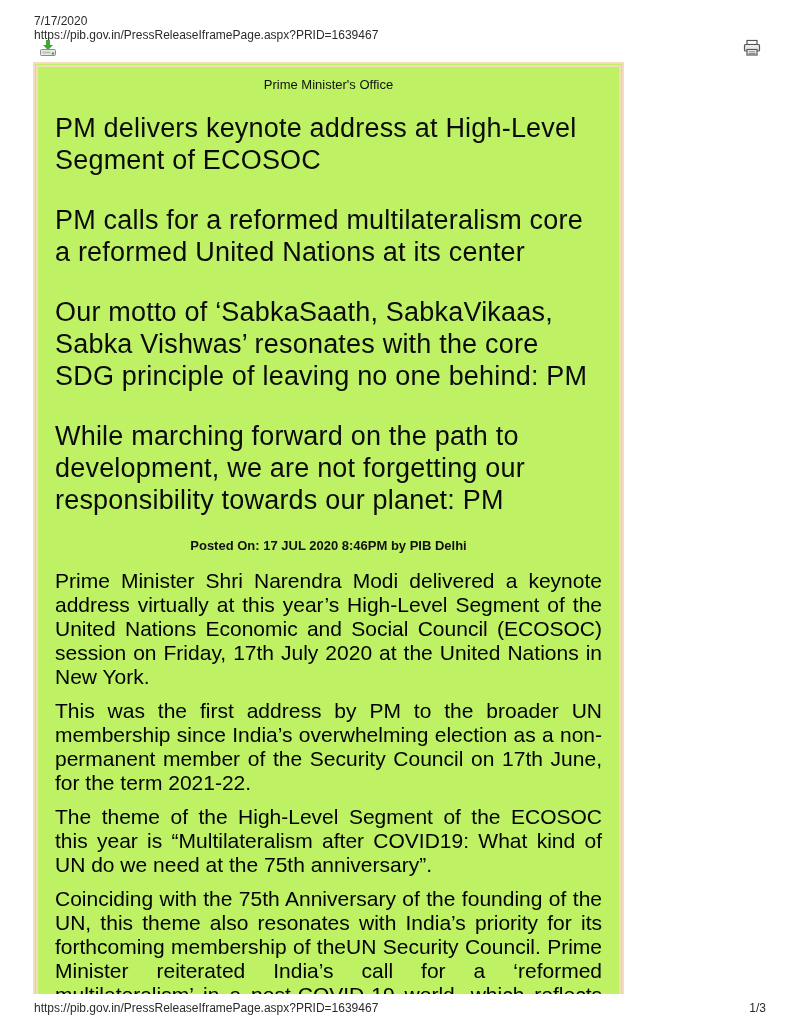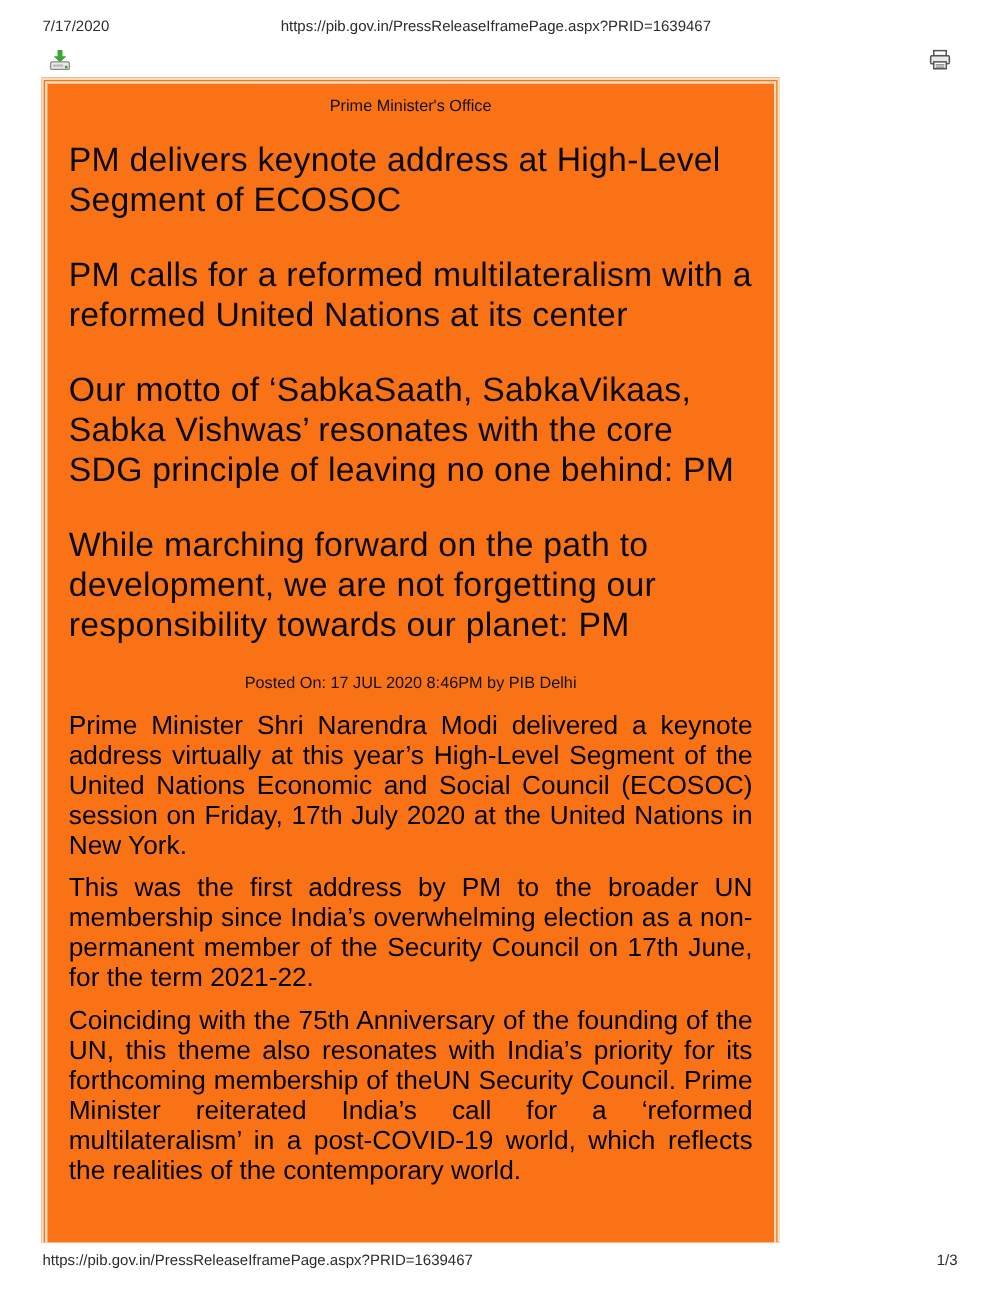--- a/index.html
+++ b/index.html
@@ -8,21 +8,21 @@
     background: #ffffff;
     font-family: "Liberation Sans", sans-serif;
     color: #000;
     position: relative;
     overflow: hidden;
   }
   
   .print-header {
     position: absolute; top: 14px; left: 34px; right: 34px;
     font-size: 12px; color: #2b2b2b;
-    display: flex; align-items: baseline;
+    display: flex; align-items: baseline; flex-direction: column;
   }
   .print-header .date { flex: 0 0 auto; }
   .print-header .url  { flex: 1 1 auto; text-align: center; padding-right: 60px; }
   .icon-row {
     position: absolute; top: 38px; left: 38px; right: 38px;
     display: flex; justify-content: space-between; align-items: flex-start;
   }
   .icon-btn { width: 20px; height: 20px; cursor: pointer; display: inline-block; }
   .print-footer {
     position: absolute; top: 1001px; left: 34px; right: 34px;
@@ -31,41 +31,41 @@
   }
   
   .release-box {
     position: absolute;
     left: 33px; top: 62px;
     width: 591px; height: 932px;
     border: 5px double #f3dcbe;
     border-bottom: none;
     padding: 7px 17px 0 17px;
     overflow: hidden;
-    background: #f97316;
+    background: #bef264;
   }
   .ministry {
     text-align: center;
     font-size: 13px;
     color: #111;
     margin-top: 3px;
   }
   .headline {
     font-size: 27px;
     font-weight: 400;
     line-height: 32px;
     color: #0b0b0b;
     margin-top: 28px;
     letter-spacing: 0.2px;
   }
   .headline.first { margin-top: 20px; }
   .posted-on {
     text-align: center;
     font-size: 13px;
-    font-weight: 400;
+    font-weight: 700;
     color: #111;
     margin-top: 22px;
   }
   .body-copy { margin-top: 16px; }
   .para {
     font-family: Liberation Sans, sans-serif;
     font-size: 21px;
     line-height: 24px;
     text-align: justify;
     color: #000;
@@ -97,29 +97,30 @@
       <line x1="6.5" y1="13.8" x2="13.5" y2="13.8" stroke="#777" stroke-width="1"></line>
       <line x1="6.5" y1="15.6" x2="13.5" y2="15.6" stroke="#777" stroke-width="1"></line>
     </svg>
   </span>
 </div>
 
 <div class="release-box">
   <div class="ministry">Prime Minister's Office</div>
 
   <div class="headline first">PM delivers keynote address at High-Level Segment of ECOSOC</div>
-  <div class="headline">PM calls for a reformed multilateralism with a reformed United Nations at its center</div>
+  <div class="headline">PM calls for a reformed multilateralism core a reformed United Nations at its center</div>
   <div class="headline">Our motto of ‘SabkaSaath, SabkaVikaas, Sabka Vishwas’ resonates with the core SDG principle of leaving no one behind: PM</div>
   <div class="headline">While marching forward on the path to development, we are not forgetting our responsibility towards our planet: PM</div>
 
   <div class="posted-on">Posted On: 17 JUL 2020 8:46PM by PIB Delhi</div>
 
   <div class="body-copy">
     <p class="para">Prime Minister Shri Narendra Modi delivered a keynote address virtually at this year’s High-Level Segment of the United Nations Economic and Social Council (ECOSOC) session on Friday, 17th July 2020 at the United Nations in New York.</p>
     <p class="para">This was the first address by PM to the broader UN membership since India’s overwhelming election as a non-permanent member of the Security Council on 17th June, for the term 2021-22.</p>
+    <p class="para">The theme of the High-Level Segment of the ECOSOC this year is “Multilateralism after COVID19: What kind of UN do we need at the 75th anniversary”.</p>
     <p class="para">Coinciding with the 75th Anniversary of the founding of the UN, this theme also resonates with India’s priority for its forthcoming membership of theUN Security Council.  Prime Minister reiterated India’s call for a ‘reformed multilateralism’ in a post-COVID-19 world, which reflects the realities of the contemporary world.</p>
   </div>
 </div>
 
 <div class="print-footer">
   <span>https://pib.gov.in/PressReleaseIframePage.aspx?PRID=1639467</span>
   <span>1/3</span>
 </div>
 
 </body></html>

